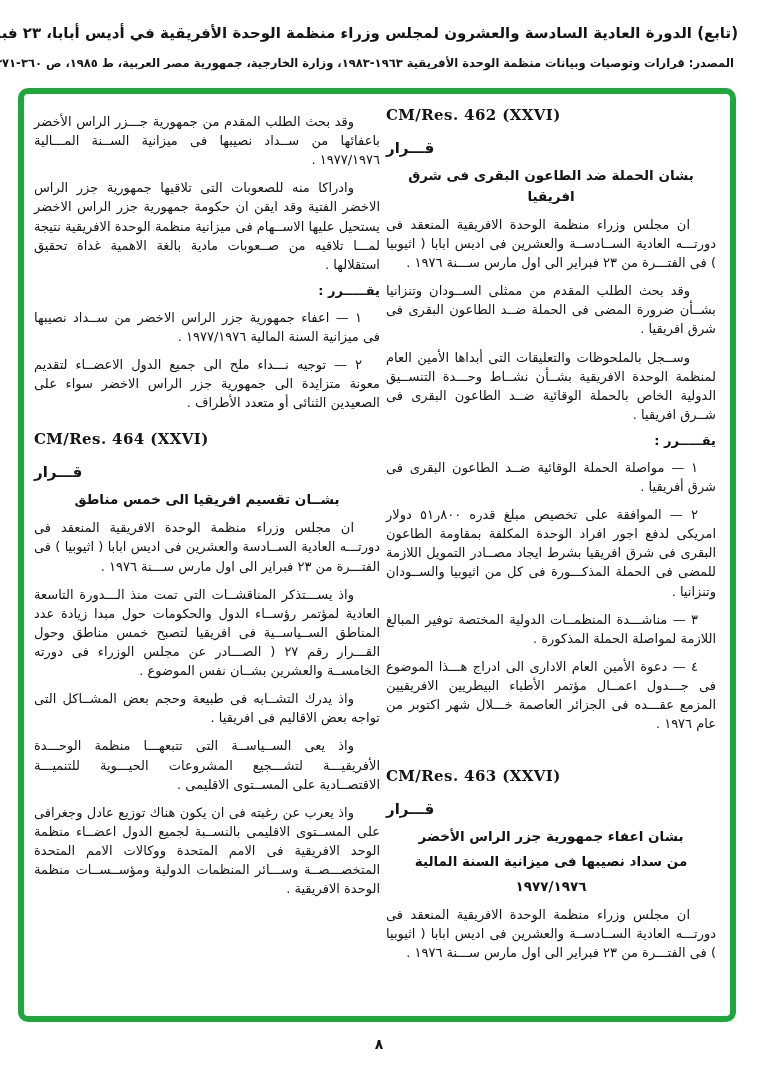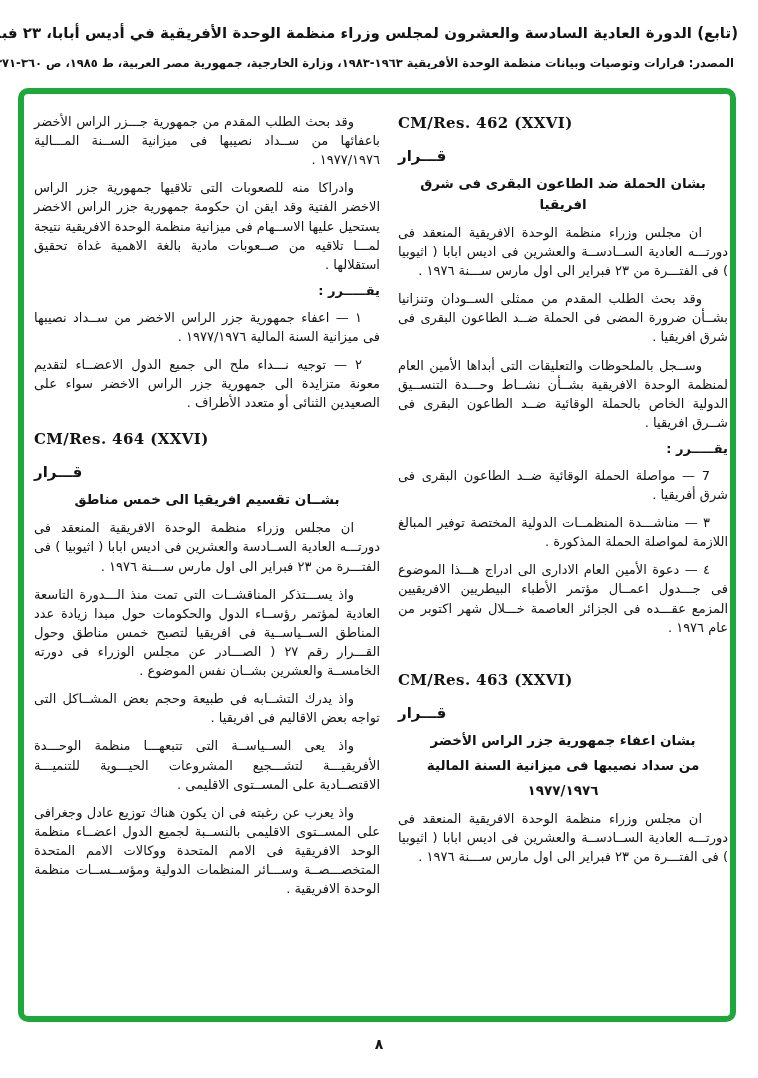--- a/index.html
+++ b/index.html
@@ -23,21 +23,21 @@
   }
 
   
   .frame{
     position:absolute;left:18px;top:88px;width:718px;height:934px;
     border:6px solid #1ea83c;border-radius:10px;
     box-sizing:border-box;overflow:hidden;background:#fff;
   }
 
   .col{position:absolute;top:0;bottom:0;}
-  .col-right{right:2px;width:330px;padding-top:12px;}
+  .col-right{right:14px;width:330px;padding-top:4px;}
   .col-left{left:10px;width:346px;padding-top:10px;}
 
   
   .resnum{
     direction:ltr;text-align:left;
     font-family:"DejaVu Serif","Liberation Serif",serif;
     font-size:15px;font-weight:600;letter-spacing:.4px;
     margin:8px 0 4px;
   }
   .qarar{
@@ -76,21 +76,22 @@
       <div class="resnum" dir="ltr">CM/Res. 462 (XXVI)</div>
       <div class="qarar">قـــرار</div>
       <div class="subject">بشان الحملة ضد الطاعون البقرى فى شرق افريقيا</div>
 
       <p class="body">ان مجلس وزراء منظمة الوحدة الافريقية المنعقد فى دورتـــه العادية الســادســة والعشرين فى اديس ابابا ( اثيوبيا ) فى الفتـــرة من ٢٣ فبراير الى اول مارس ســـنة ١٩٧٦ .</p>
       <p class="body">وقد بحث الطلب المقدم من ممثلى الســودان وتنزانيا بشــأن ضرورة المضى فى الحملة ضــد الطاعون البقرى فى شرق افريقيا .</p>
       <p class="body">وســجل بالملحوظات والتعليقات التى أبداها الأمين العام لمنظمة الوحدة الافريقية بشــأن نشــاط وحـــدة التنســيق الدولية الخاص بالحملة الوقائية ضــد الطاعون البقرى فى شــرق افريقيا .</p>
 
       <div class="decides">يقـــــرر :</div>
 
-      <p class="body item">7 — مواصلة الحملة الوقائية ضــد الطاعون البقرى فى شرق أفريقيا .</p>
+      <p class="body item">١ — مواصلة الحملة الوقائية ضــد الطاعون البقرى فى شرق أفريقيا .</p>
+      <p class="body item">٢ — الموافقة على تخصيص مبلغ قدره ٨٠٠ر٥١ دولار امريكى لدفع اجور افراد الوحدة المكلفة بمقاومة الطاعون البقرى فى شرق افريقيا بشرط ايجاد مصــادر التمويل اللازمة للمضى فى الحملة المذكـــورة فى كل من اثيوبيا والســودان وتنزانيا .</p>
       <p class="body item">٣ — مناشـــدة المنظمــات الدولية المختصة توفير المبالغ اللازمة لمواصلة الحملة المذكورة .</p>
       <p class="body item">٤ — دعوة الأمين العام الادارى الى ادراج هـــذا الموضوع فى جـــدول اعمــال مؤتمر الأطباء البيطريين الافريقيين المزمع عقـــده فى الجزائر العاصمة خـــلال شهر اكتوبر من عام ١٩٧٦ .</p>
 
       <div class="resnum" style="margin-top:34px" dir="ltr">CM/Res. 463 (XXVI)</div>
       <div class="qarar">قـــرار</div>
       <div class="subject tight">بشان اعفاء جمهورية جزر الراس الأخضر</div>
       <div class="subject tight">من سداد نصيبها فى ميزانية السنة المالية</div>
       <div class="subject">١٩٧٧/١٩٧٦</div>
 
       <p class="body">ان مجلس وزراء منظمة الوحدة الافريقية المنعقد فى دورتـــه العادية الســادســة والعشرين فى اديس ابابا ( اثيوبيا ) فى الفتـــرة من ٢٣ فبراير الى اول مارس ســـنة ١٩٧٦ .</p>

